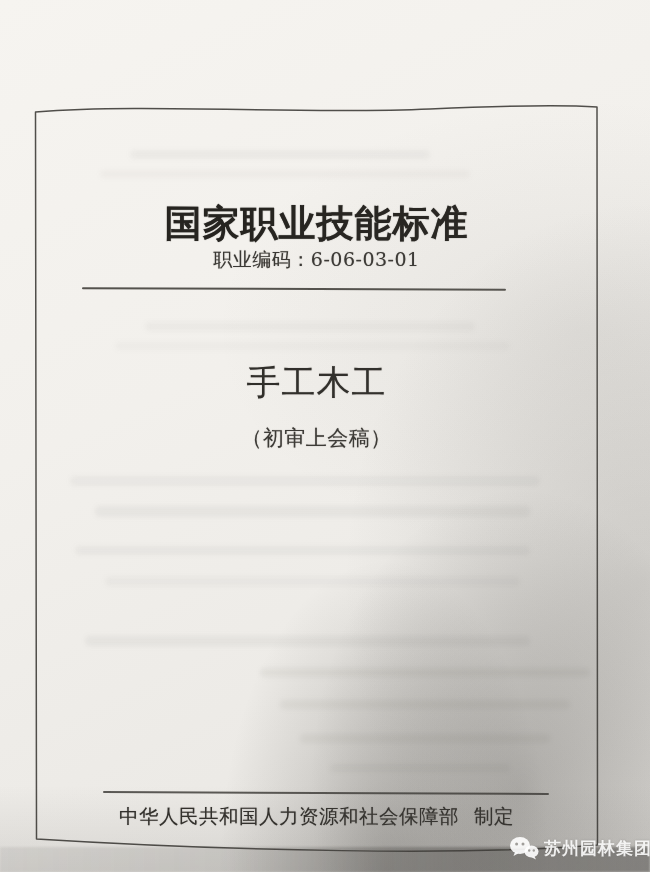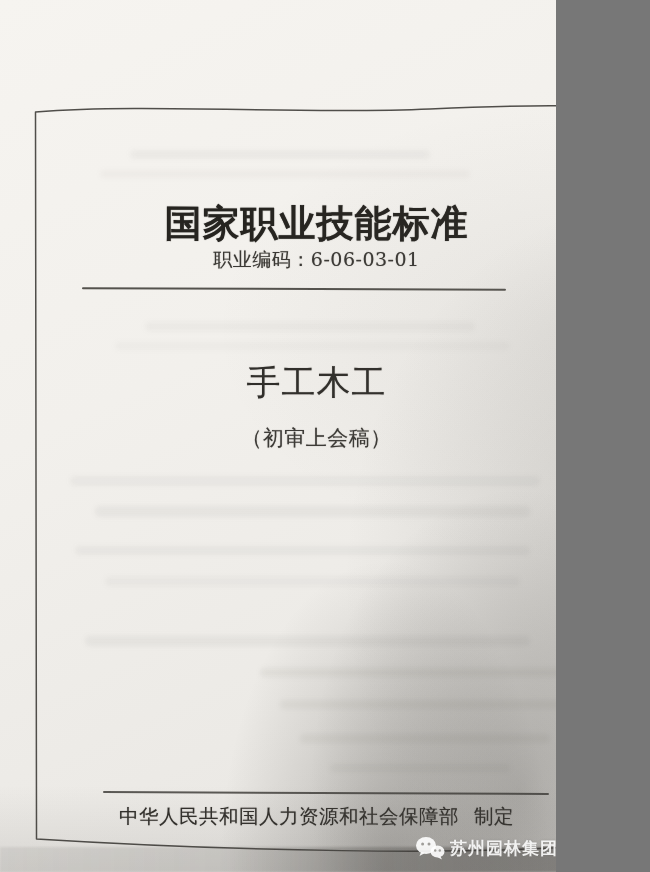--- a/index.html
+++ b/index.html
@@ -3,21 +3,21 @@
 <meta charset="utf-8">
 <style>
   html, body {
     margin: 0;
     padding: 0;
     background: #777;
     font-family: "DejaVu Serif", "Liberation Serif", serif;
   }
   #photo {
     position: relative;
-    width: 556px;
+    width: 650px;
     height: 872px;
     overflow: hidden;
     
     background: linear-gradient(155deg, #f6f4f0 0%, #f2f0ec 40%, #eceae6 75%, #e7e5e1 100%);
   }
 
   
   #frame-svg {
     position: absolute;
     left: 0; top: 0;

